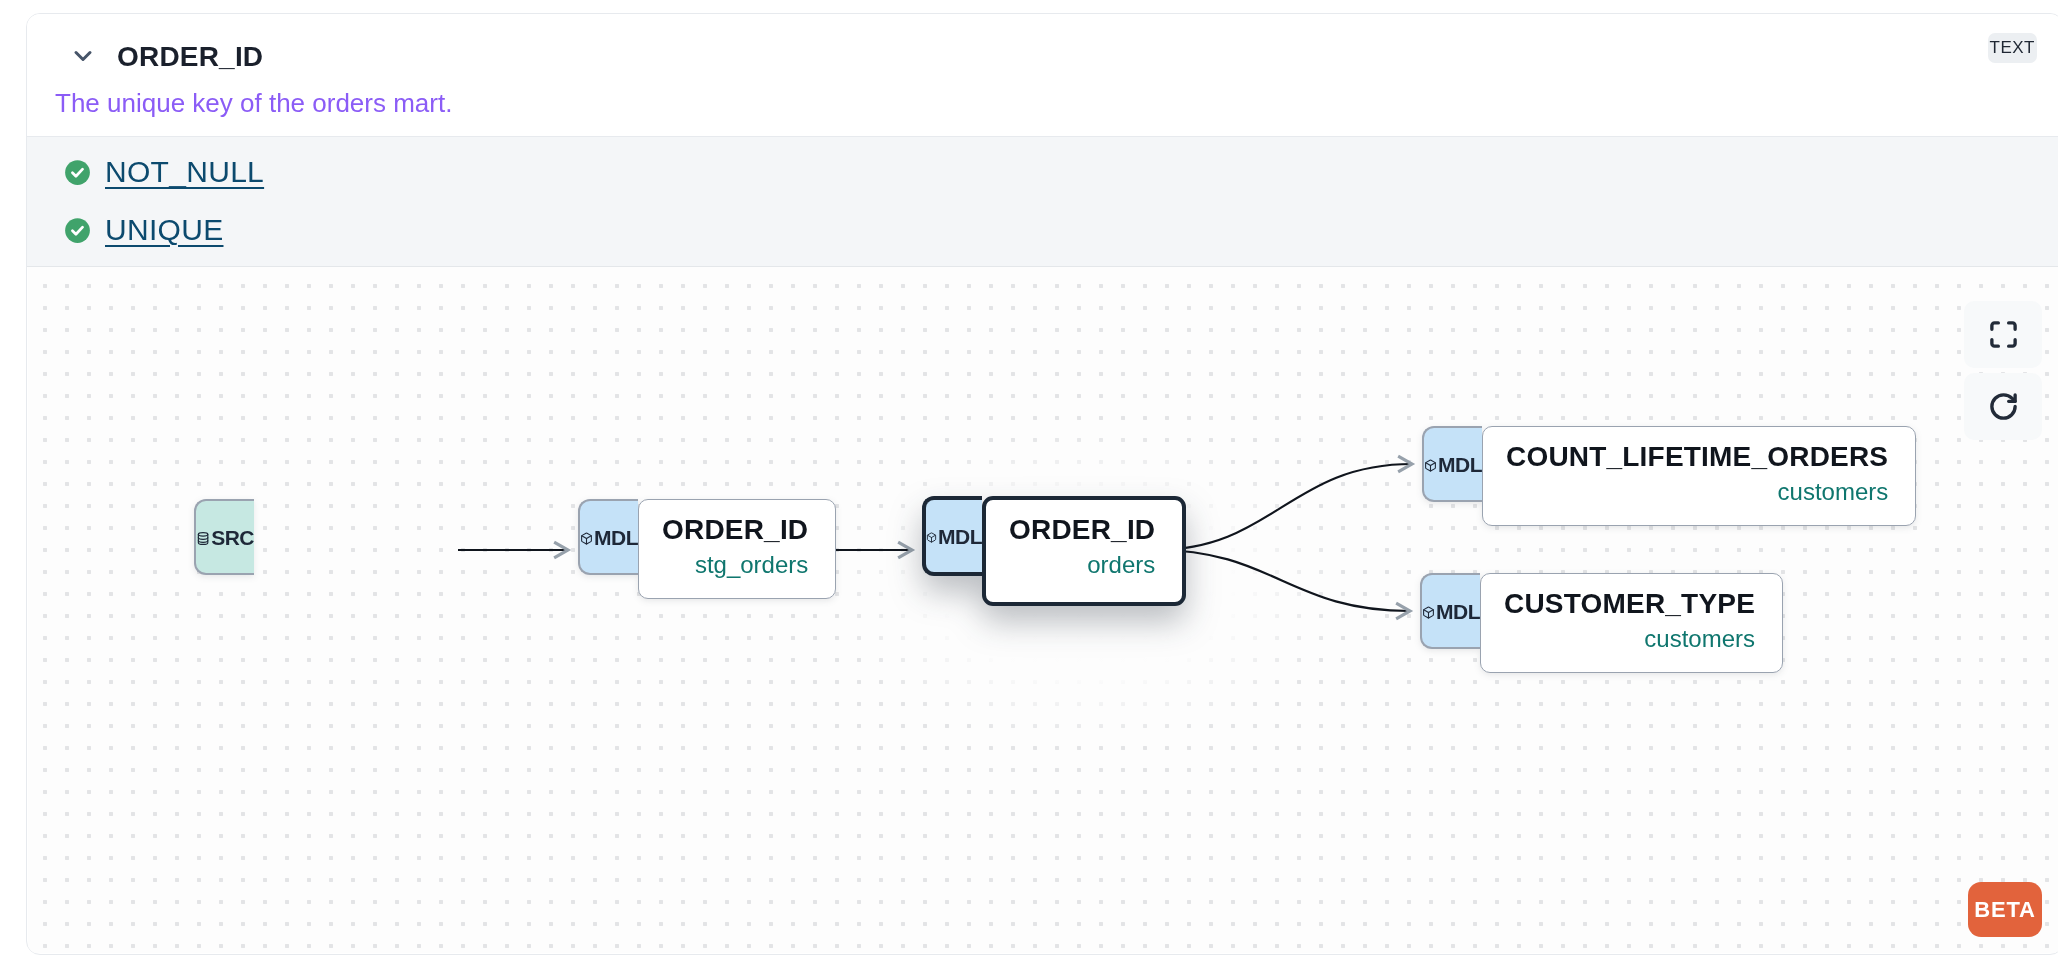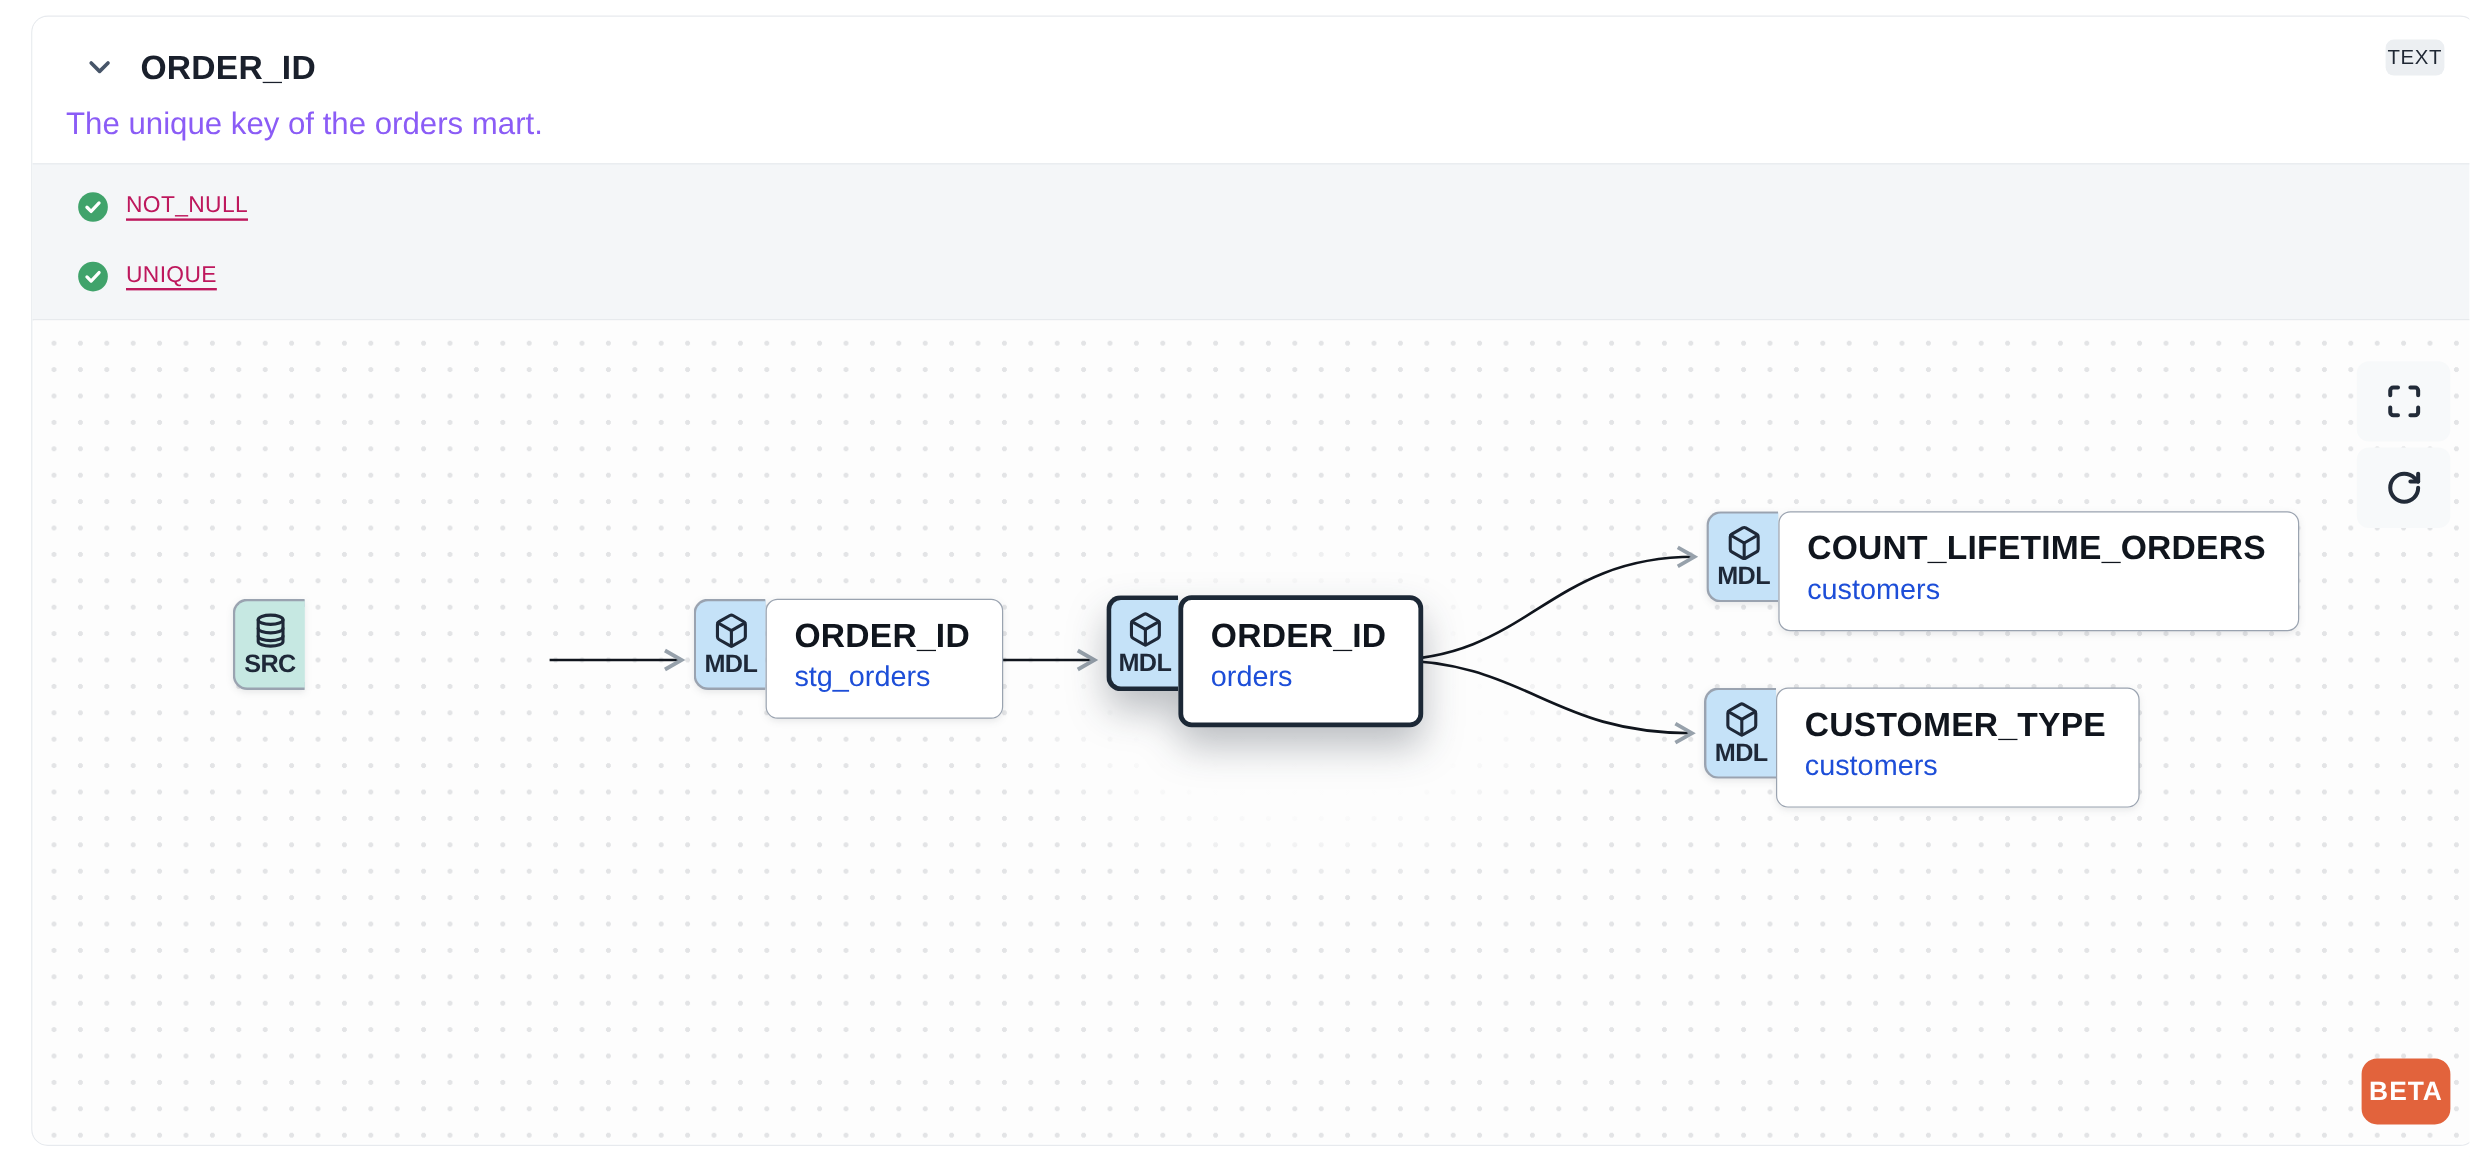--- a/index.html
+++ b/index.html
@@ -22,49 +22,49 @@
   .hdr-title { position:absolute; left:90px; top:27px; font-size:28px; font-weight:700; color:#1a202c; letter-spacing:0.2px; }
   .hdr-desc { position:absolute; left:28px; top:74px; font-size:26px; color:#8b5cf6; }
   .type-badge { position:absolute; right:26px; top:19px; background:#eceff2; color:#1f2733;
     font-size:17px; font-weight:400; padding:5px 2px; border-radius:7px; letter-spacing:0.5px; }
 
   
   .checks { position:relative; height:131px; background:#f4f6f8;
     border-top:1px solid #e7eaee; border-bottom:1px solid #e4e7ea; padding:21px 0 0 37px; }
   .check-row { display:flex; align-items:center; height:28px; margin-bottom:30px; }
   .check-ic { width:27px; height:27px; margin-right:14px; flex:0 0 auto; }
-  .check-link { font-size:19px; color:#be185d; text-decoration:underline;
+  .check-link { font-size:30px; color:#0c4a6e; text-decoration:underline;
     text-underline-offset:5px; text-decoration-thickness:1.5px; cursor:pointer; letter-spacing:0.3px; }
 
   
   .canvas { position:absolute; left:1px; right:1px; top:253px; bottom:1px;
     background-color:#fdfdfd;
     background-image:radial-gradient(circle, #e3e4e6 2.1px, rgba(0,0,0,0) 2.3px);
     background-size:22px 22px; background-position:6px 8px; cursor:grab; }
 
   .halo { position:absolute; left:800px; top:160px; width:520px; height:320px; z-index:0;
     background:radial-gradient(closest-side, rgba(253,253,253,0.98) 55%, rgba(253,253,253,0)); }
 
   .edges { position:absolute; left:0; top:0; z-index:1; }
 
   
   .node { position:absolute; display:flex; align-items:flex-start; z-index:2; cursor:pointer;
     filter:drop-shadow(0 2px 3px rgba(25,35,50,0.10)); }
   .nbadge { width:60px; height:76px; border:2px solid #9aa3b0; border-right:none;
-    border-radius:12px 0 0 12px; display:flex; flex-direction:column; align-items:center;
+    border-radius:12px 0 0 12px; display:flex; flex-direction:row; align-items:center;
     justify-content:center; gap:1px; padding-top:2px; flex:0 0 auto; }
   .nbadge.teal { background:#c6e8e2; }
   .nbadge.blue { background:#c5e2f8; }
   .nbadge svg { width:31px; height:31px; stroke:#1e2838; stroke-width:2; fill:none;
     stroke-linecap:round; stroke-linejoin:round; }
   .nbadge-label { font-size:21px; font-weight:700; color:#1e2838; letter-spacing:-0.5px; }
   .ncard { background:#ffffff; border:1.5px solid #9aa3b0; border-radius:10px;
     padding:14px 27px 13px 23px; min-height:100px; }
   .ntitle { font-size:28px; font-weight:700; color:#10151d; white-space:nowrap; letter-spacing:0.2px; }
-  .nsub { font-size:24px; color:#1d4ed8; margin-top:5px; white-space:nowrap; }
+  .nsub { font-size:24px; color:#0f766e; margin-top:5px; white-space:nowrap;text-align:right; }
 
   .node.hl { filter:drop-shadow(0 16px 16px rgba(18,28,44,0.28)); }
   .node.hl .nbadge { border:4px solid #1c2836; border-right:none; height:80px; }
   .node.hl .ncard { border:4px solid #1c2836; min-height:110px; border-radius:11px; }
 
   
   .controls { position:absolute; right:20px; top:34px; display:flex; flex-direction:column; gap:5px; z-index:3; }
   .ctl-btn { width:78px; height:67px; border:none; border-radius:10px; background:#f7f9fa;
     display:flex; align-items:center; justify-content:center; cursor:pointer; }
   .ctl-btn svg { width:31px; height:31px; stroke:#222b38; stroke-width:2.6; fill:none;

